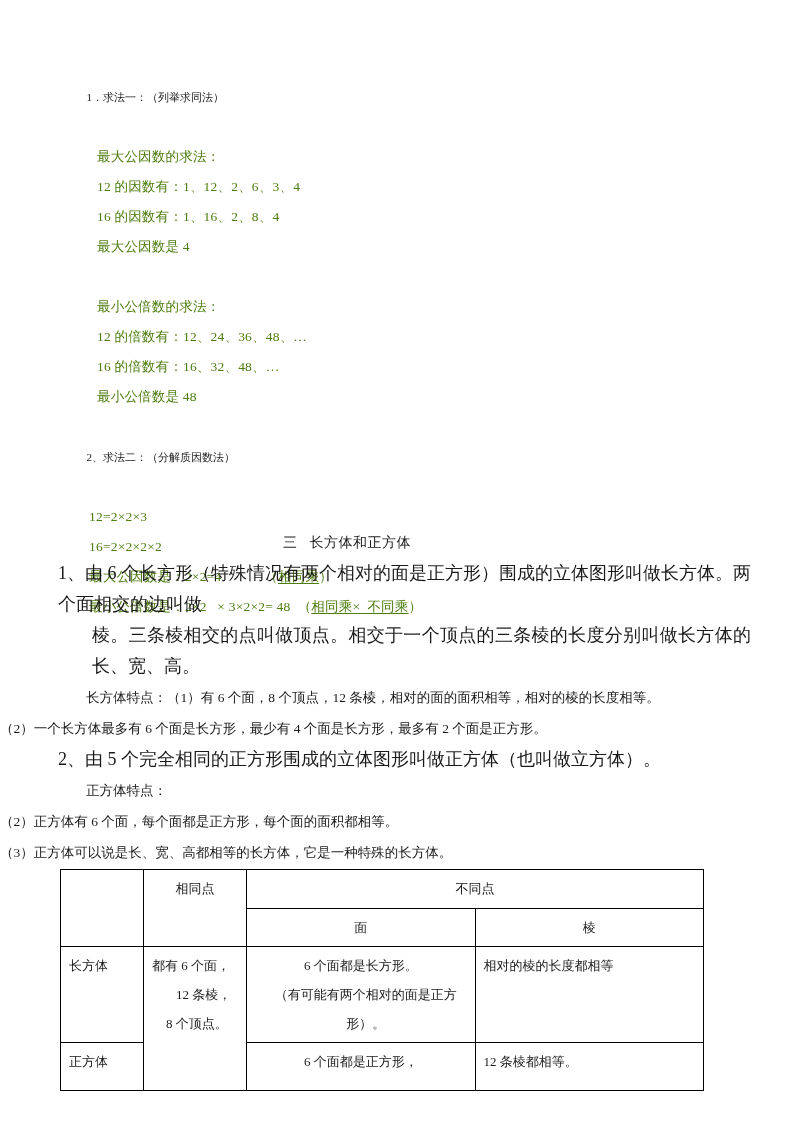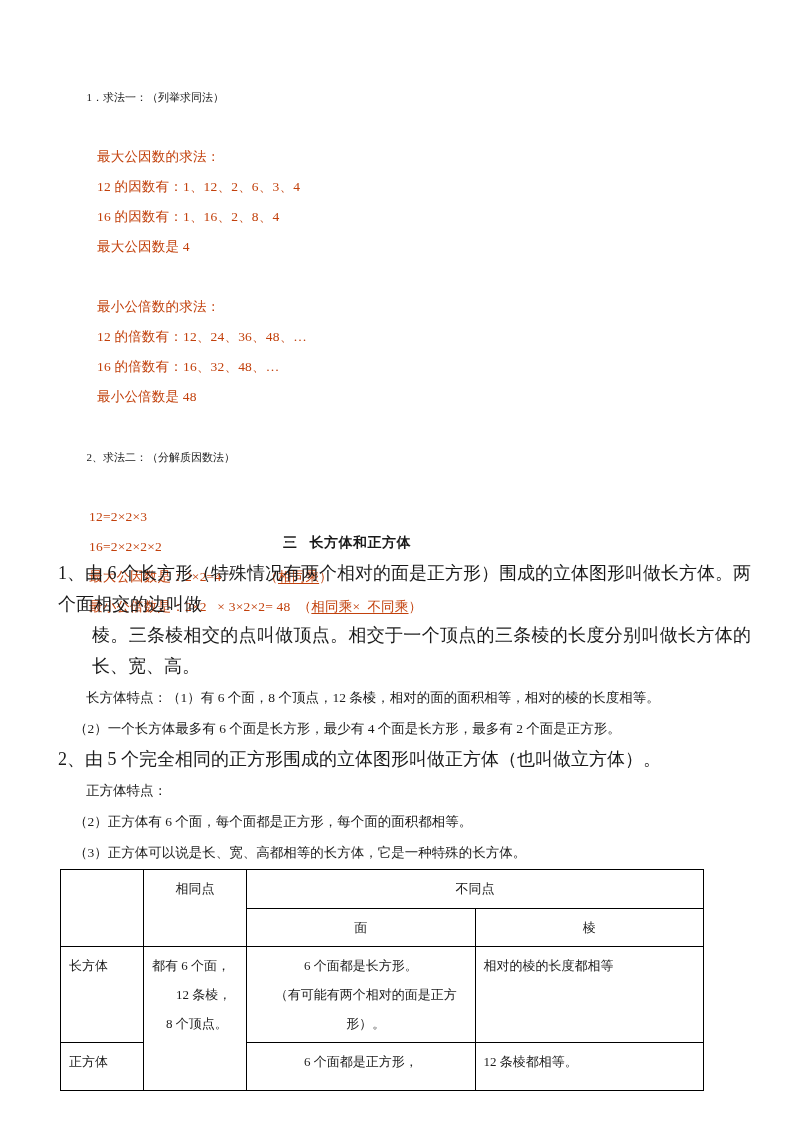--- a/index.html
+++ b/index.html
@@ -22,21 +22,21 @@
     height: 1122px;
     padding: 0;
     box-sizing: border-box;
   }
 
   
   .line {
     font-size: 13.5px;
     line-height: 30px;
     white-space: pre;
-    color: #c2410c;
+    color: #4d7c0f;
     letter-spacing: 0.2px;
   }
 
   
   .sec-top { position: absolute; left: 0; top: 52px; width: 793px; }
   .num-row {
     padding-left: 70px;
     font-size: 11px;
     line-height: 30px;
     white-space: pre;
@@ -49,21 +49,21 @@
   
   .chapter-heading {
     position: absolute;
     left: 0;
     top: 531px;
     width: 694px;
     text-align: center;
     font-size: 14px;
     line-height: 24px;
     white-space: pre;
-    font-weight: 700;
+    font-weight: 400;
     letter-spacing: 0.5px;
   }
 
   
   .sec-body {
     position: absolute;
     left: 0;
     top: 558px;
     width: 793px;
   }
@@ -81,21 +81,20 @@
   }
   .body-sub {
     font-size: 13.5px;
     line-height: 31px;
     padding-left: 86px;
     padding-right: 38px;
   }
   .body-sub3 {
     font-size: 13.5px;
     line-height: 31px;
-    padding-left: 74px;
     padding-right: 42px;
   }
 
   .uline { text-decoration: underline; text-underline-offset: 2px; }
 
   
   .cmp-table-wrap {
     position: absolute;
     left: 60px;
     top: 869px;

